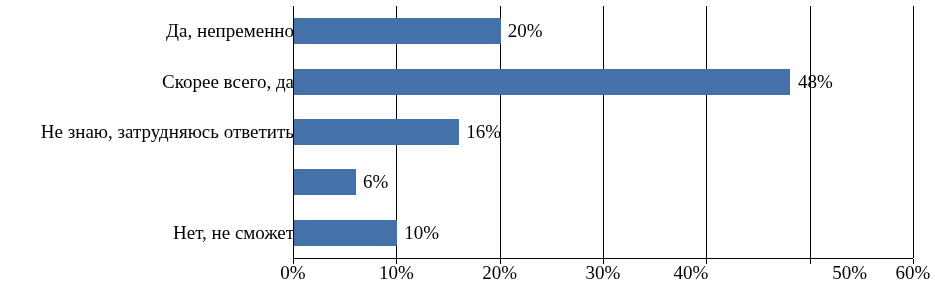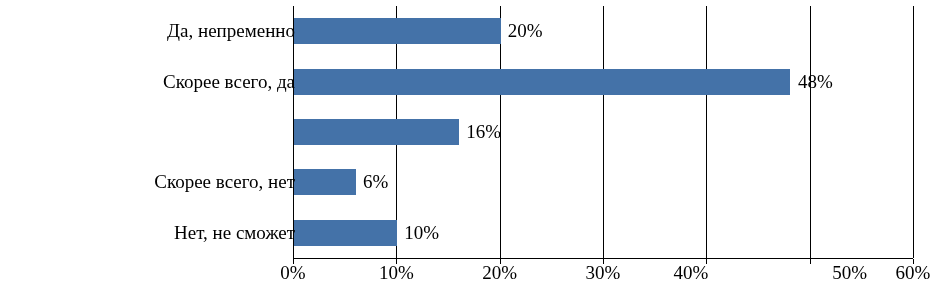--- a/index.html
+++ b/index.html
@@ -74,24 +74,25 @@
     top: 50%;
     transform: translateY(-50%);
     font-size: 19px;
     color: #000000;
     white-space: nowrap;
     padding-left: 7px;
   }
   
   .ylabels {
     position: absolute;
-    left: 16px;
+    left: 0;
     top: 6px;
     width: 287px;
     height: 252px;
+    padding-left: 15px;
   }
   .ylabel {
     position: absolute;
     right: 8px;
     height: 50.4px;
     display: flex;
     align-items: center;
     justify-content: flex-end;
     font-size: 19px;
     color: #000000;
@@ -158,21 +159,21 @@
         <div class="row" style="top: 201.6px; height: 50.4px;">
           <div class="bar" style="left: 1px; width: 103.333px; background: rgb(68, 114, 168);"></div>
           <div class="bar-label" style="left: 104.333px;">10%</div>
         </div>
       </div>
   </div>
 
   <div class="ylabels" id="ylabels">
       <div class="ylabel" style="top: 0px; height: 50.4px;">Да, непременно</div>
       <div class="ylabel" style="top: 50.4px; height: 50.4px; text-align: right;">Скорее всего, да</div>
-      <div class="ylabel" style="top: 151.2px; height: 50.4px;">Скорее всего, нет</div>
+      <div class="ylabel" style="top: 100.8px; height: 50.4px;">Не знаю, затрудняюсь ответить</div>
       <div class="ylabel" style="top: 201.6px; height: 50.4px; margin-left: 26px;">Нет, не сможет</div>
     </div>
   <div class="xlabels" id="xlabels">
       <div class="xlabel" style="left: 0px;">0%</div>
       <div class="xlabel" style="left: 103.333px;">10%</div>
       <div class="xlabel" style="left: 206.667px;">20%</div>
       <div class="xlabel" style="left: 310px;">30%</div>
       <div class="xlabel" style="left: 398px; text-align: center;">40%</div>
       <div class="xlabel" style="left: 516.667px; margin-left: 40px;">50%</div>
       <div class="xlabel" style="left: 620px; font-family: Liberation Serif, serif;">60%</div>

